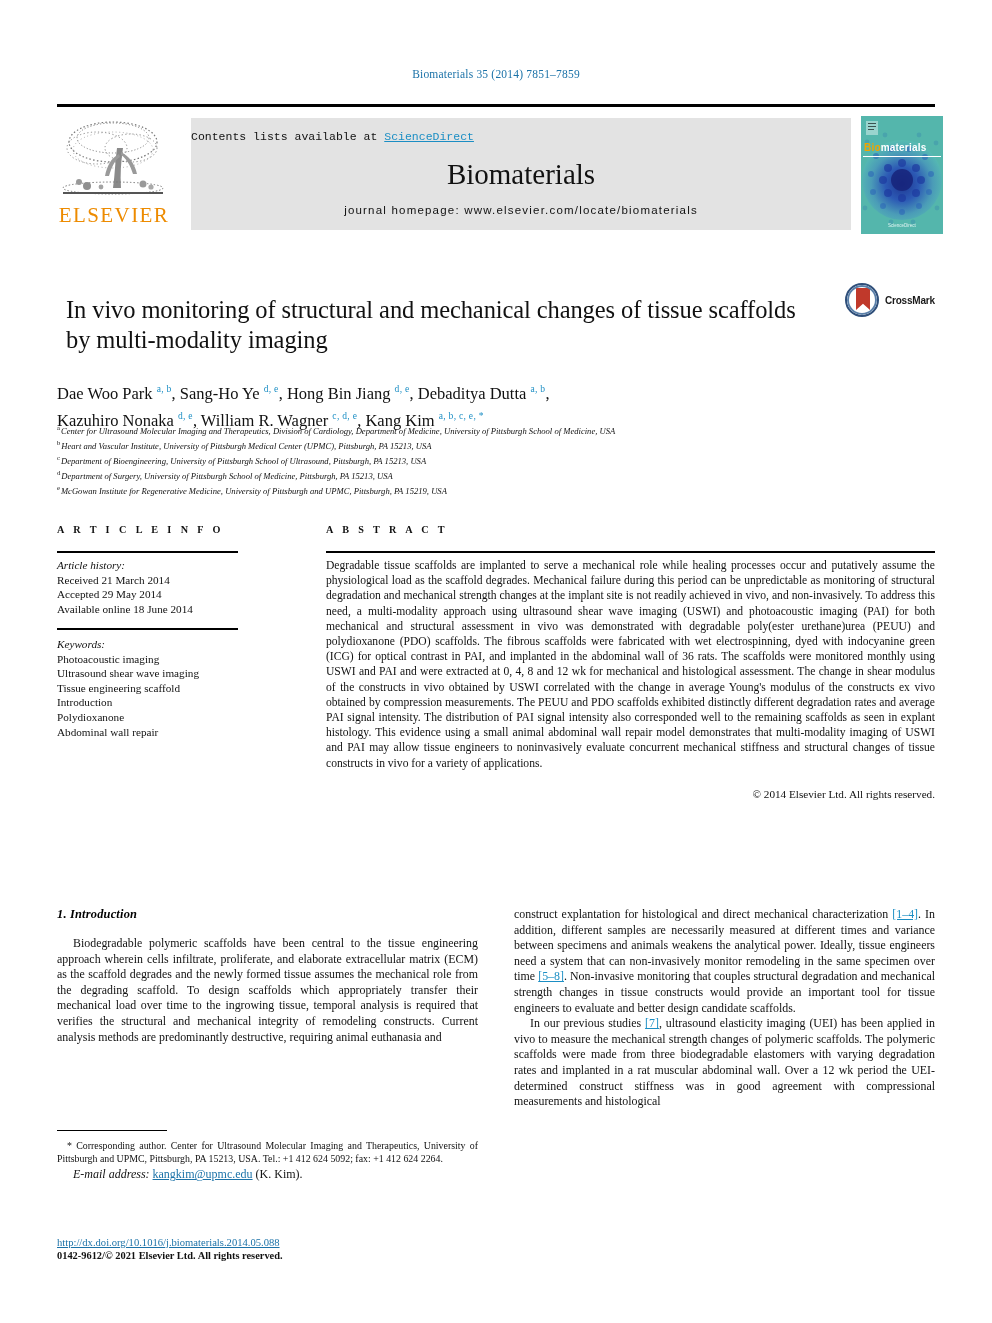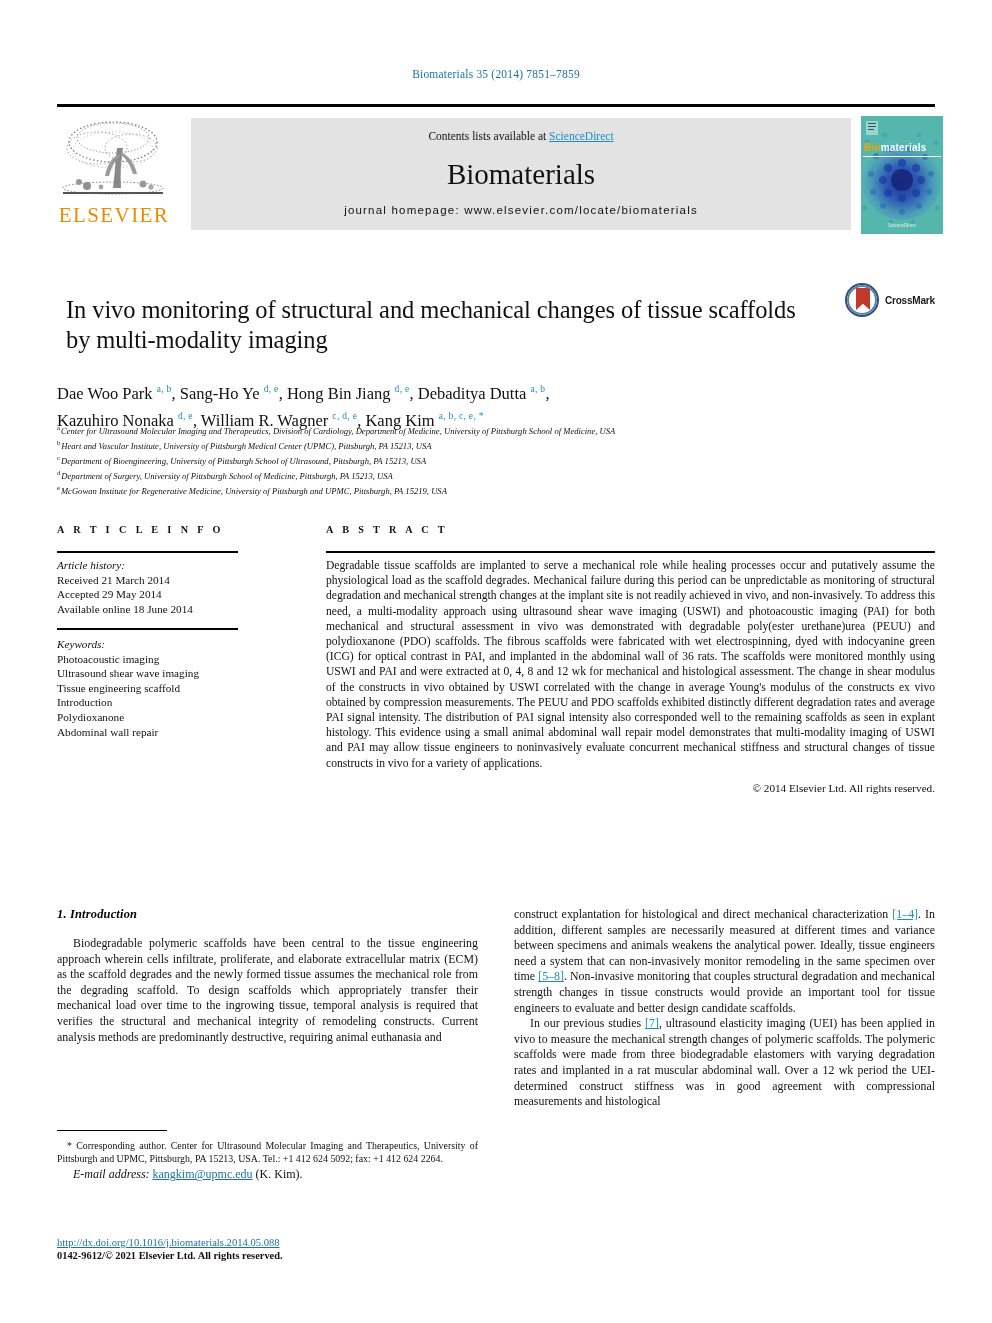--- a/index.html
+++ b/index.html
@@ -80,22 +80,21 @@
     left: 134px;
     width: 660px;
     height: 112px;
     background: #e3e3e3;
   }
   .contents-line {
     position: absolute;
     top: 12px;
     left: 0;
     width: 660px;
-    text-align: center;
-    font-family: Liberation Serif, serif;
+    font-family: Liberation Mono, monospace;
     font-size: 11.5px;
     color: #111;
   }
   .contents-line .sd-link { color: #1b8ec4; }
   .journal-name {
     position: absolute;
     top: 40px;
     left: 0;
     width: 660px;
     text-align: center;
@@ -319,21 +318,21 @@
     top: 558px;
     left: 326px;
     width: 609px;
     font-family: "Liberation Serif", serif;
     font-size: 11.6px;
     line-height: 15.2px;
     text-align: justify;
     color: #111;
   }
   .copyright {
-    margin-top: 10px;
+    margin-top: 16px;
     text-align: right;
     font-size: 11.2px;
   }
   .col-left {
     position: absolute;
     top: 907px;
     left: 57px;
     width: 421px;
   }
   .col-right {

